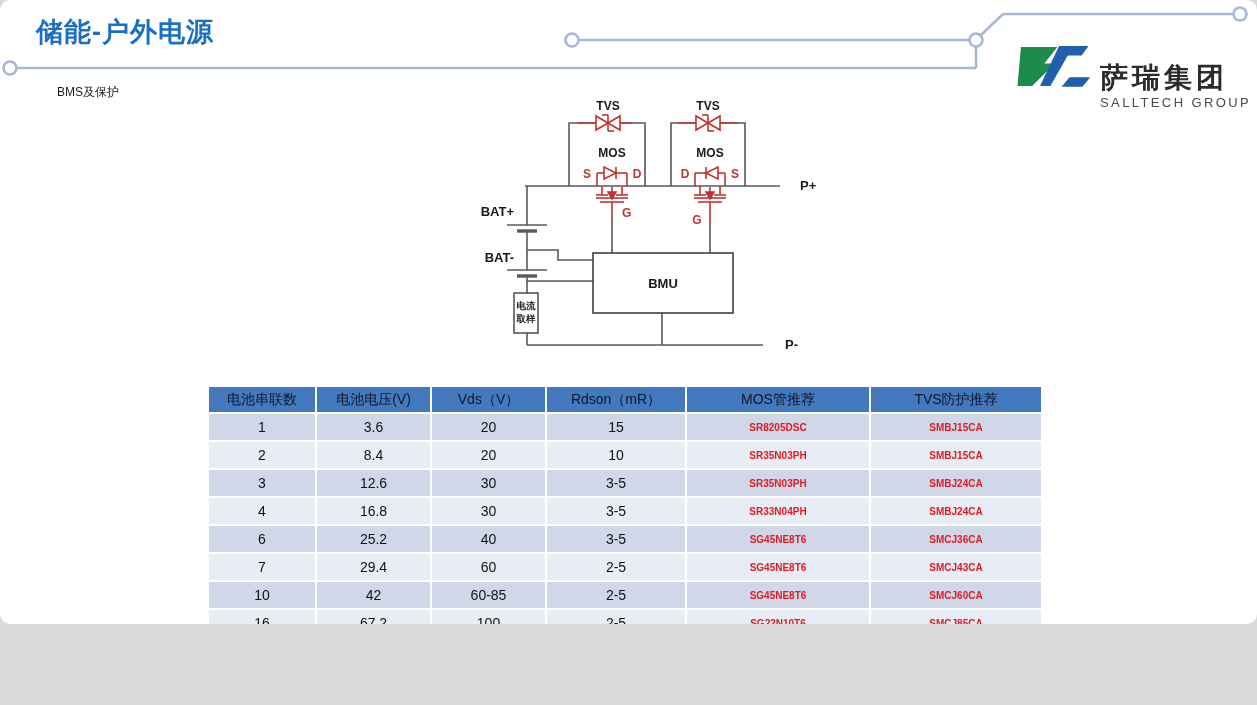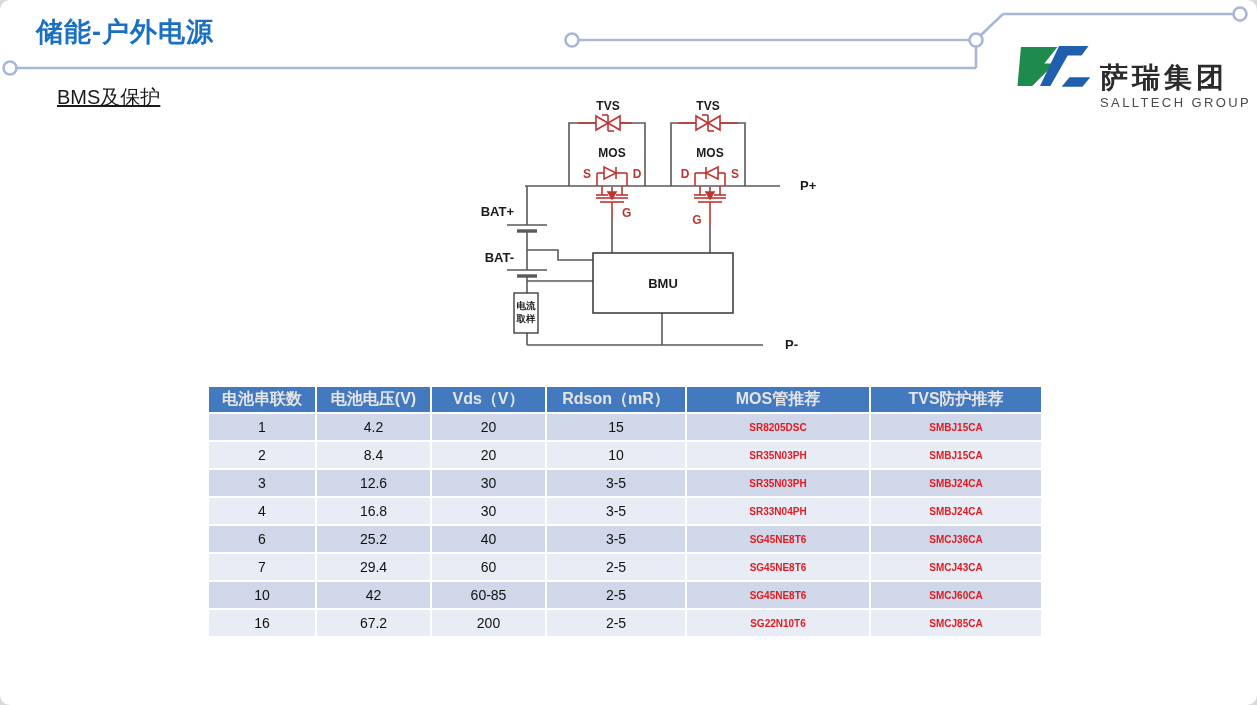--- a/index.html
+++ b/index.html
@@ -1,34 +1,34 @@
 <!DOCTYPE html>
 <html><head>
 <meta charset="utf-8">
 <style>
   * { margin:0; padding:0; box-sizing:border-box; }
   html,body { width:1257px; height:705px; background:#d9d9d9; font-family:"Liberation Sans", sans-serif; }
-  .slide { position:relative; width:1257px; height:705px; background:#ffffff; border-radius:10px; overflow:hidden; }
+  .slide { position:relative; width:1257px; height:624px; background:#ffffff; border-radius:10px; overflow:hidden; }
 
   .page-title { position:absolute; left:36px; top:14px; font-size:27px; font-weight:bold; color:#1a6fc4; letter-spacing:1px; }
-  .subtitle  { position:absolute; left:57px; top:84px; font-size:20px; color:#1a1a1a;text-decoration:underline; }
+  .subtitle  { position:absolute; left:57px; top:84px; font-size:12px; color:#1a1a1a; }
 
   .decor-svg { position:absolute; left:0; top:0; width:1257px; height:90px; }
 
   .logo { position:absolute; left:1014px; top:22px; display:flex; align-items:center; }
   .logo-mark { width:78px; height:54px; }
   .logo-text { margin-left:8px; display:flex; flex-direction:column; }
   .logo-cn { font-size:28px; font-weight:bold; color:#2b2b2b; letter-spacing:4px; line-height:32px;margin-top:40px; }
   .logo-en { font-size:13px; color:#4a4a4a; letter-spacing:2.4px; margin-top:1px; }
 
   .circuit { position:absolute; left:450px; top:85px; width:380px; height:290px; }
   .circuit text { font-family:"Liberation Sans", sans-serif; }
 
   .spec-table { position:absolute; left:207px; top:385px; width:836px; border-collapse:separate; border-spacing:2px; table-layout:fixed; }
-  .spec-table th { background:#4379be; color:#e5e5e5; font-size:16px; font-weight:bold; height:25px; text-align:center; vertical-align:middle; }
+  .spec-table th { background:#4379be; color:#0f172a; font-size:14px; font-weight:normal; height:25px; text-align:center; vertical-align:middle; }
   .spec-table td { font-size:14px; color:#111111; height:26px; text-align:center; vertical-align:middle; }
   .spec-table tbody tr:nth-child(odd)  td { background:#cfd7e8; }
   .spec-table tbody tr:nth-child(even) td { background:#e8ecf5; }
   .spec-table td.part { color:#e11b22; font-weight:bold; font-size:10px; }
   .spec-table col:nth-child(1){width:106px} .spec-table col:nth-child(2){width:113px}
   .spec-table col:nth-child(3){width:113px} .spec-table col:nth-child(4){width:138px}
   .spec-table col:nth-child(5){width:182px} .spec-table col:nth-child(6){width:170px}
 </style>
 </head>
 <body>
@@ -177,21 +177,21 @@
           <th>电池电压(V)</th>
           <th>Vds（V）</th>
           <th>Rdson（mR）</th>
           <th>MOS管推荐</th>
           <th>TVS防护推荐</th>
         </tr>
     </thead>
     <tbody>
         <tr>
           <td>1</td>
-          <td>4.2</td>
+          <td>3.6</td>
           <td>20</td>
           <td>15</td>
           <td class="part">SR8205DSC</td>
           <td class="part">SMBJ15CA</td>
         </tr>
         <tr>
           <td>2</td>
           <td>8.4</td>
           <td>20</td>
           <td>10</td>
@@ -234,21 +234,21 @@
           <td>10</td>
           <td>42</td>
           <td>60-85</td>
           <td>2-5</td>
           <td class="part">SG45NE8T6</td>
           <td class="part">SMCJ60CA</td>
         </tr>
         <tr>
           <td>16</td>
           <td>67.2</td>
-          <td>200</td>
+          <td>100</td>
           <td>2-5</td>
           <td class="part">SG22N10T6</td>
           <td class="part">SMCJ85CA</td>
         </tr>
       </tbody>
   </table>
 
 </div>
 
 </body></html>

